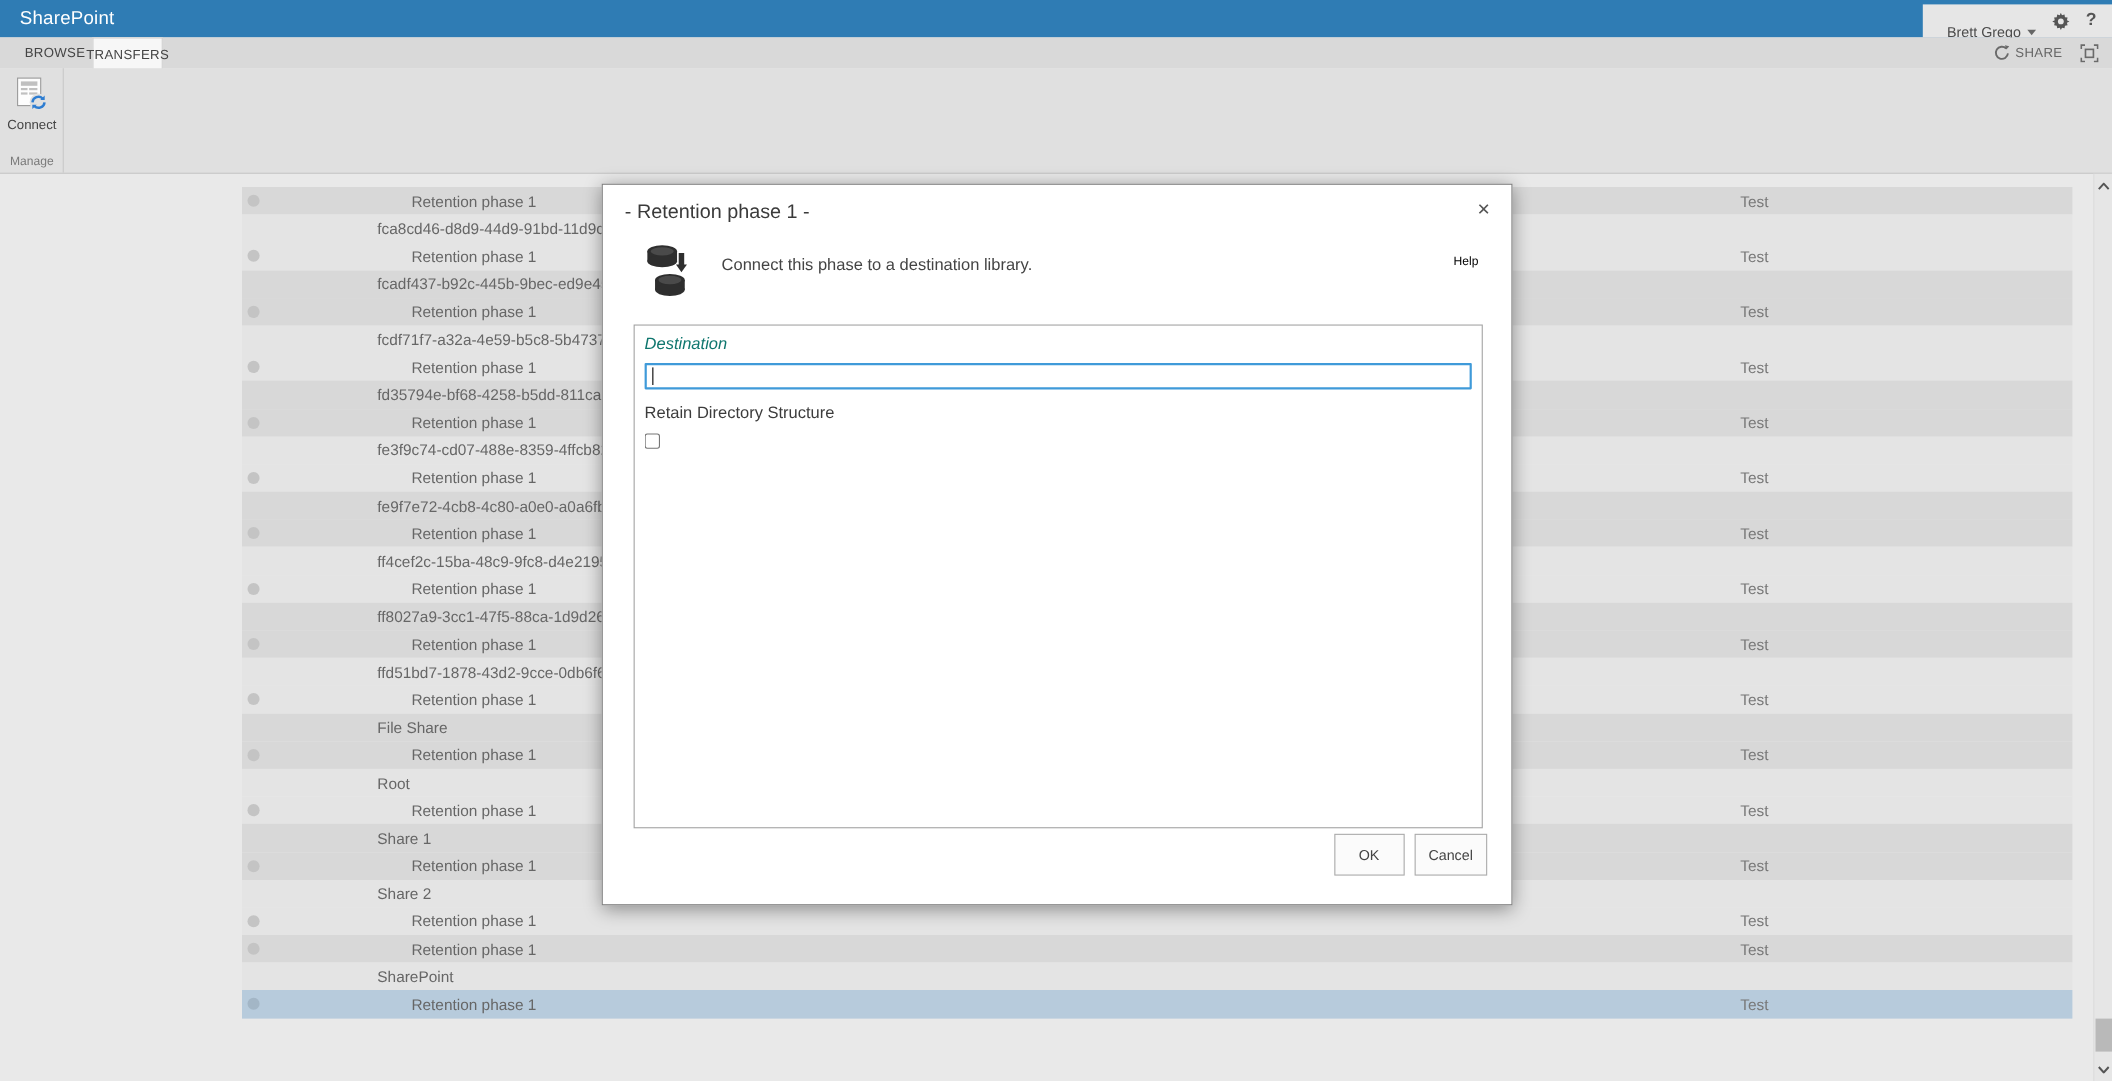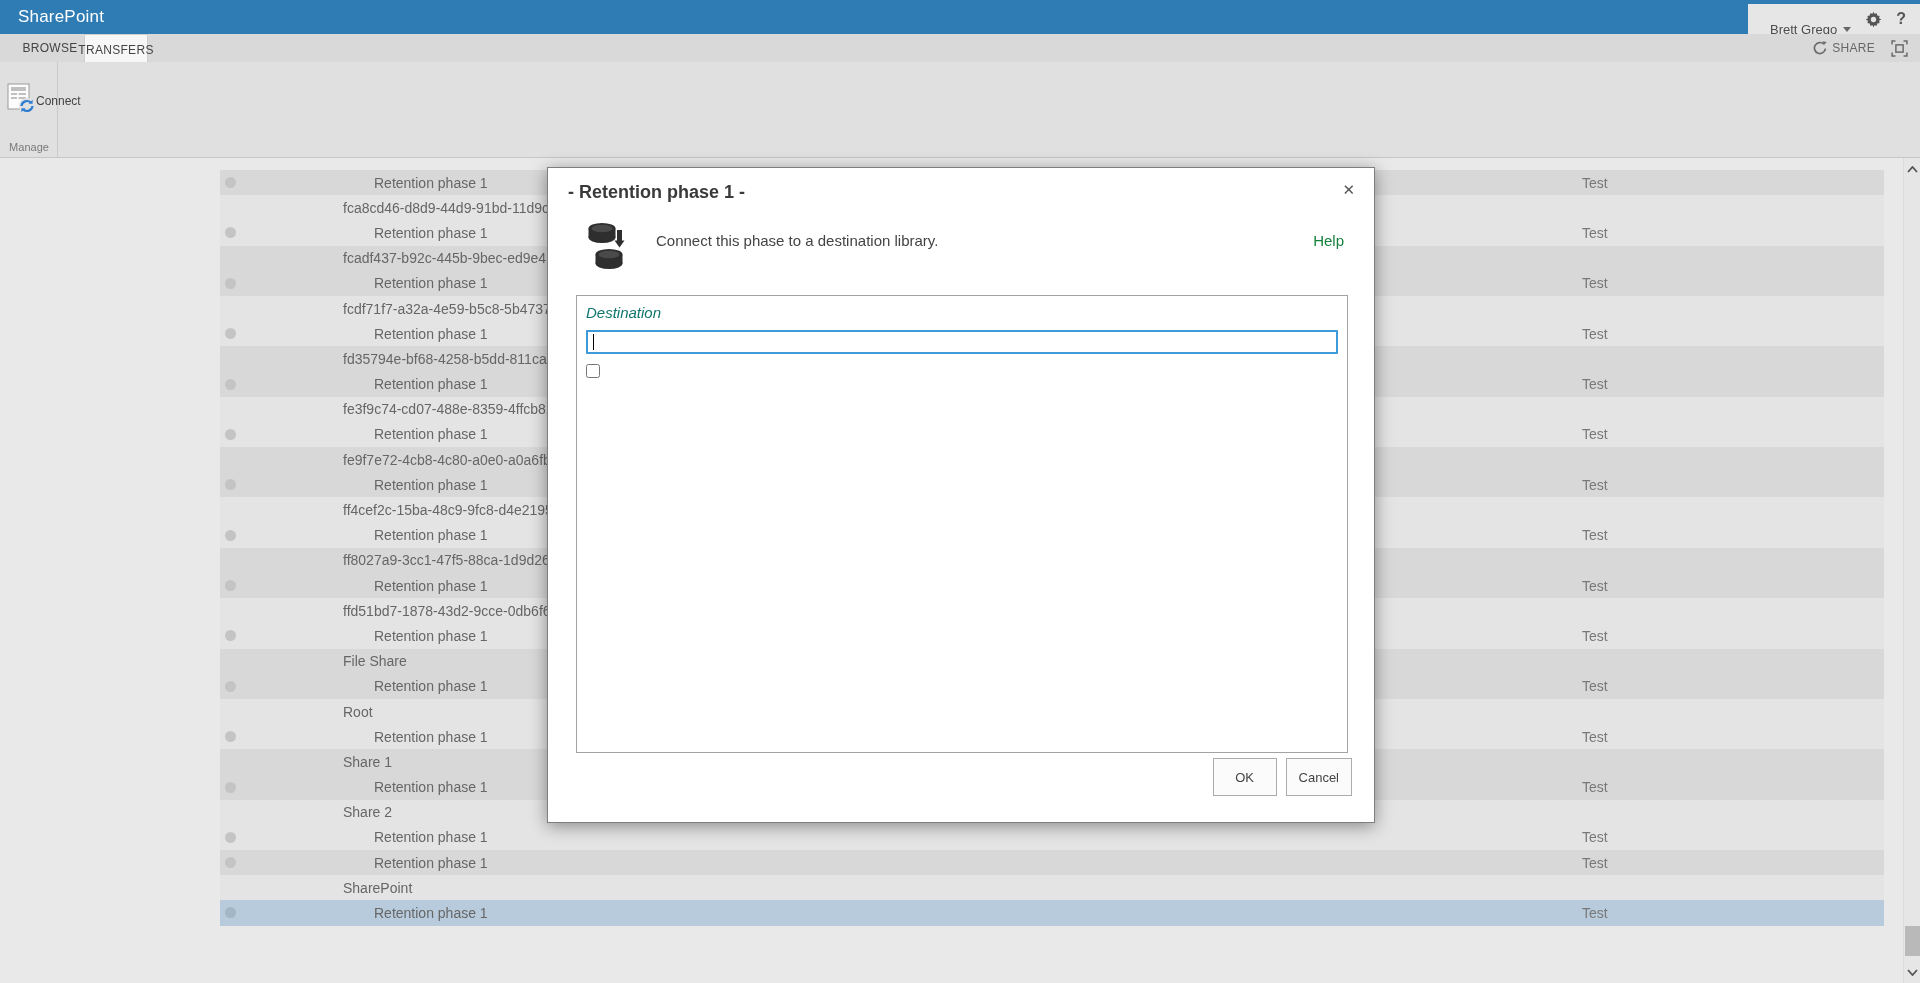--- a/index.html
+++ b/index.html
@@ -17,21 +17,21 @@
 
   
   .tabrow { position:absolute; top:34px; left:0; width:1920px; height:28px; background:#d9d9d9; }
   .tab { position:absolute; top:0; height:28px; display:flex; align-items:center; justify-content:center; font-size:12px; color:#444; letter-spacing:.3px; cursor:pointer; }
   .tab-browse { left:24px; width:52px; }
   .tab-transfers { left:84px; width:64px; background:#f7f7f7; border:1px solid #cfcfcf; border-bottom:none; height:30px; }
   .tabrow-right { position:absolute; right:12px; top:0; height:28px; display:flex; align-items:center; gap:16px; }
   .share-btn { display:flex; align-items:center; gap:5px; color:#676767; font-size:12px; letter-spacing:.3px; cursor:pointer; }
   .ribbon { position:absolute; top:62px; left:0; width:1920px; height:96px; background:#e0e0e0; border-bottom:1px solid #c6c6c6; }
   .ribbon-group { position:absolute; left:0; top:0; width:58px; height:95px; border-right:1px solid #c9c9c9; }
-  .connect-btn { position:absolute; left:6px; top:8px; width:46px; height:58px; display:flex; flex-direction:row; align-items:center; cursor:pointer; }
+  .connect-btn { position:absolute; left:6px; top:8px; width:46px; height:58px; display:flex; flex-direction:column; align-items:center; cursor:pointer; }
   .connect-icon { position:relative; width:30px; height:32px; }
   .connect-label { font-size:12px; color:#444; margin-top:4px; }
   .group-label { position:absolute; left:0; bottom:4px; width:58px; text-align:center; font-size:11px; color:#7a7a7a; }
 
   
   .table { position:absolute; left:220px; top:170px; width:1664px; }
   .row { position:relative; height:25.2px; display:flex; align-items:center; font-size:14px; color:#666; }
   .row.light { background:#e4e4e4; }
   .row.dark { background:#d8d8d8; }
   .row.selected { background:#b7cbdc; }
@@ -43,26 +43,26 @@
   .rowtest { position:absolute; left:1362px; color:#787878; }
 
   
   .scrollbar { position:absolute; right:0; top:158px; width:17px; height:825px; background:#e6e6e6; border-left:1px solid #dcdcdc; }
   .sb-arrow { position:absolute; left:2px; width:13px; height:14px; display:flex; align-items:center; justify-content:center; cursor:pointer; }
   .sb-up { top:4px; } .sb-down { bottom:4px; }
   .sb-thumb { position:absolute; left:1px; top:768px; width:15px; height:30px; background:#b9b9b9; cursor:pointer; }
 
   
   .dialog { position:absolute; left:547px; top:167px; width:828px; height:656px; background:#fff; border:1px solid #7e7e7e; box-shadow:0 3px 16px rgba(0,0,0,.4); z-index:10; }
-  .dlg-title { position:absolute; left:20px; top:14px; font-size:18px; color:#3a3a3a; font-weight:700; }
+  .dlg-title { position:absolute; left:20px; top:14px; font-size:18px; color:#3a3a3a; font-weight:400; }
   .dlg-close { position:absolute; right:14px; top:10px; font-size:15px; color:#555; cursor:pointer; padding:3px 5px; }
   .dlg-desc-row { position:absolute; left:38px; top:52px; right:30px; height:54px; }
   .dlg-db-icon { position:absolute; left:0; top:2px; }
   .dlg-desc { position:absolute; left:70px; top:12px; font-size:15px; color:#444; }
-  .dlg-help { position:absolute; right:0; top:12px; font-size:15px; color:#15803d; cursor:pointer; text-decoration:none; }
+  .dlg-help { position:absolute; right:0; top:12px; font-size:11px; color:#000000; cursor:pointer; text-decoration:none; }
   .groupbox { position:absolute; left:28px; top:127px; width:772px; height:458px; border:1px solid #a3a3a3; padding:8px 9px; }
   .groupbox-label { font-size:15px; color:#0f766e; margin-bottom:9px;font-style:italic; }
   .dest-input-wrap { position:relative; }
   .dest-input { width:100%; height:24px; border:2px solid #3f9ad9; border-radius:1px; background:#fff; font-size:14px; padding:0 5px; outline:none; }
   .text-cursor { position:absolute; left:7px; top:4px; width:1px; height:16px; background:#000; animation:blink 1s steps(1) infinite; }
   @keyframes blink { 50% { opacity:0; } }
   .retain-label { font-size:15px; color:#3c3c3c; margin-top:13px; }
   .retain-check { margin-top:10px; width:14px; height:14px; accent-color:#fff; }
   .dlg-buttons { position:absolute; right:22px; bottom:26px; display:flex; gap:9px; }
   .dlg-btn { min-width:64px; height:38px; background:#fbfbfb; border:1px solid #ababab; font-size:13px; color:#444; font-family:"Liberation Sans",sans-serif; cursor:pointer; padding:0 12px; }
@@ -351,20 +351,21 @@
     <span class="dlg-desc">Connect this phase to a destination library.</span>
     <a class="dlg-help">Help</a>
   </div>
 
   <div class="groupbox">
     <div class="groupbox-label">Destination</div>
     <div class="dest-input-wrap">
       <input class="dest-input" type="text" value="" style="">
       <span class="text-cursor"></span>
     </div>
+    <div class="retain-label">Retain Directory Structure</div>
     <input class="retain-check" type="checkbox" style="">
   </div>
 
   <div class="dlg-buttons">
     <button class="dlg-btn">OK</button>
     <button class="dlg-btn">Cancel</button>
   </div>
 </div>
 
 </body></html>

